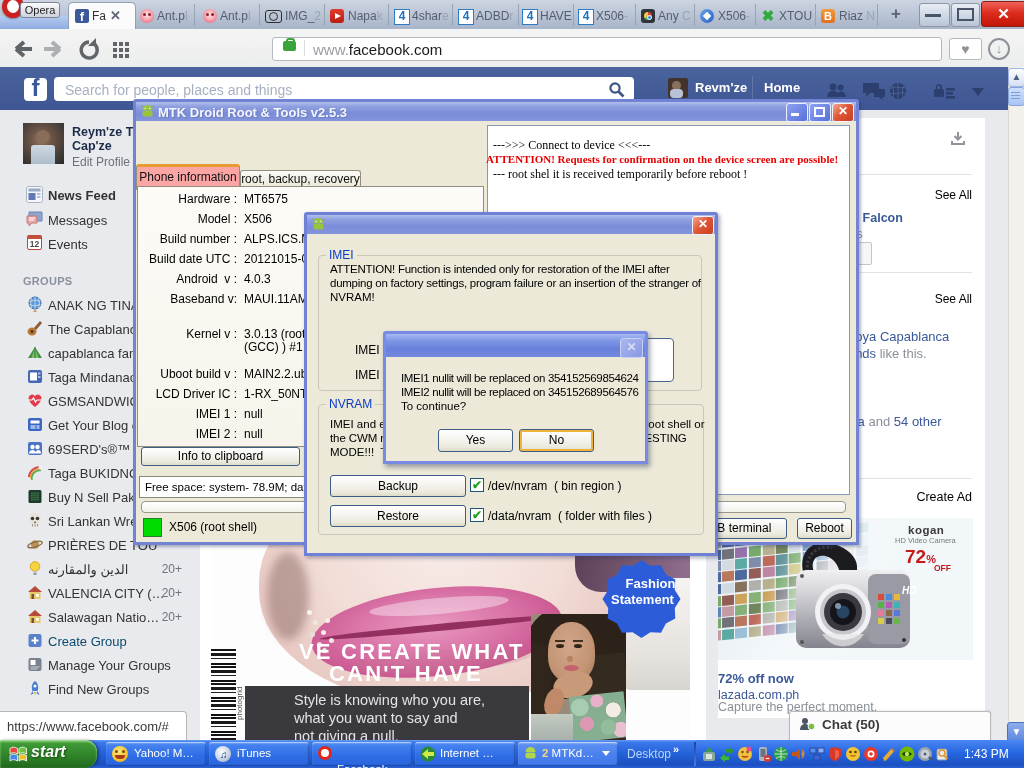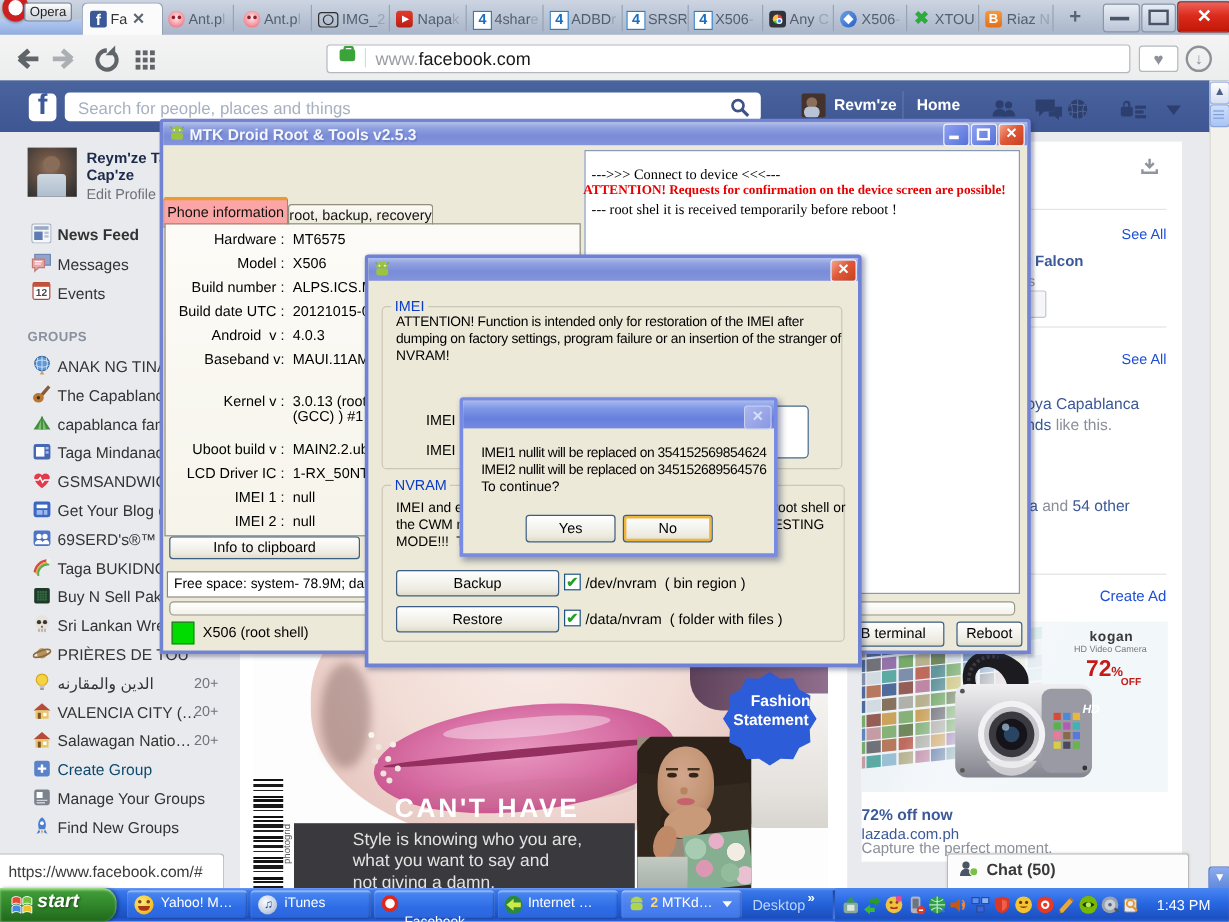--- a/index.html
+++ b/index.html
@@ -1,21 +1,21 @@
 <!DOCTYPE html>
 <html><head><meta charset="utf-8"><title>fb</title><style>
 html,body{margin:0;padding:0;width:1024px;height:768px;overflow:hidden;background:#e9eaee;font-family:"Liberation Sans",sans-serif;}
 .a{position:absolute;}
 .xpbtn{position:absolute;background:linear-gradient(180deg,#ffffff 0%,#f4f3ee 45%,#eceade 80%,#dedbc8 100%);border:1px solid #3c5e84;border-radius:3px;color:#000;text-align:center;}
 .gb{position:absolute;border:1px solid #cbc7b8;border-radius:4px;}
 .gbl{position:absolute;color:#0a3cc8;font-size:12px;background:#ece9d8;padding:0 3px;}
 .chk{position:absolute;width:12px;height:12px;background:#fff;border:1px solid #1d5281;font-size:12px;line-height:12px;color:#21a121;font-weight:bold;text-align:center;}
 .tl{position:absolute;white-space:pre;}
 .serif{font-family:"Liberation Serif",serif;}
-.see{color:#1d4ed8;font-size:12px;}
+.see{color:#000000;font-size:12px;}
 .blue{color:#3b5998;}
 .gray{color:#8a8f99;}
 .div{position:absolute;height:1px;background:#e2e3e8;}
 .ott{position:absolute;top:9px;font-size:12px;color:#555e6e;white-space:nowrap;overflow:hidden;}
 .ti{position:absolute;top:9px;width:14px;height:14px;}
 .tb{background:linear-gradient(180deg,#74a5f6 0%,#4583f0 12%,#2e6ce6 60%,#2a64da 100%);border-radius:3px;box-shadow:inset 0 1px 1px rgba(255,255,255,.5),inset -1px -1px 1px rgba(10,40,120,.5);}
 .tbt{font-size:11.5px;color:#fff;white-space:nowrap;}
 </style></head><body>
 
 <div class="a" style="left:0;top:0;width:1024px;height:29px;background:linear-gradient(180deg,#cdd5e2 0%,#b6c1d2 60%,#a9b5c9 100%);border-bottom:1px solid #8c99b0;"></div>
@@ -52,21 +52,21 @@
 <div class="a" style="left:269px;top:12px;width:7px;height:7px;border:1.5px solid #2e2e2e;border-radius:50%;"></div>
 <div class="ott" style="left:285px;width:37px;">IMG_<span style="color:#9aa3b2;">2</span></div>
 <div class="ti" style="left:330px;background:linear-gradient(#e33b2e,#b81f14);border-radius:3px;"></div>
 <div class="a" style="left:335px;top:12.5px;width:0;height:0;border-left:6px solid #fff;border-top:3.5px solid transparent;border-bottom:3.5px solid transparent;"></div>
 <div class="ott" style="left:348px;width:38px;">Napa<span style="color:#9aa3b2;">k</span></div>
 <div class="ti" style="left:394px;background:#fff;border:1px solid #2d7dc4;color:#1a6fc0;font-weight:bold;font-size:12px;text-align:center;line-height:13px;">4</div>
 <div class="ott" style="left:412px;width:38px;">4shar<span style="color:#9aa3b2;">e</span></div>
 <div class="ti" style="left:458px;background:#fff;border:1px solid #2d7dc4;color:#1a6fc0;font-weight:bold;font-size:12px;text-align:center;line-height:13px;">4</div>
 <div class="ott" style="left:476px;width:40px;">ADBD<span style="color:#9aa3b2;">r</span></div>
 <div class="ti" style="left:522px;background:#fff;border:1px solid #2d7dc4;color:#1a6fc0;font-weight:bold;font-size:12px;text-align:center;line-height:13px;">4</div>
-<div class="ott" style="left:540px;width:32px;">SRSR</div>
+<div class="ott" style="left:540px;width:32px;">HAVE</div>
 <div class="ti" style="left:578px;background:#fff;border:1px solid #2d7dc4;color:#1a6fc0;font-weight:bold;font-size:12px;text-align:center;line-height:13px;">4</div>
 <div class="ott" style="left:596px;width:37px;">X506<span style="color:#9aa3b2;">-</span></div>
 <div class="ti" style="left:641px;background:#30353a;border-radius:3px;"></div>
 <div class="a" style="left:644px;top:12px;width:8px;height:8px;border-radius:50%;background:conic-gradient(#e64040 0 33%,#3cba54 33% 66%,#f6c344 66% 100%);"></div>
 <div class="a" style="left:646.5px;top:14.5px;width:3px;height:3px;border-radius:50%;background:#4285f4;border:1px solid #fff;"></div>
 <div class="ott" style="left:658px;width:34px;">Any <span style="color:#9aa3b2;">C</span></div>
 <div class="ti" style="left:700px;border-radius:50%;background:linear-gradient(135deg,#6aa2e8,#2b5fc4);"></div>
 <div class="a" style="left:704px;top:13px;width:6px;height:6px;background:#fff;transform:rotate(45deg);"></div>
 <div class="ott" style="left:718px;width:36px;">X506<span style="color:#9aa3b2;">-</span></div>
 <div class="ti" style="left:761px;color:#2faa3c;font-weight:bold;font-size:15px;line-height:14px;text-align:center;">✖</div>
@@ -493,25 +493,26 @@
 <div id="photo" class="a" style="left:211px;top:544px;width:479px;height:196px;overflow:hidden;background:#fdfdfd;">
 <div class="a" style="left:48px;top:-75px;width:368px;height:235px;border-radius:48%;background:radial-gradient(ellipse at 50% 30%,#f8ece8 0%,#f2dcd6 48%,#e8c8c2 78%,#dab2ac 96%);"></div>
 <div class="a" style="left:56px;top:8px;width:42px;height:88px;border-radius:50%;background:rgba(120,85,82,.42);filter:blur(4px);"></div>
 <div class="a" style="left:100px;top:44px;width:252px;height:88px;border-radius:50%;transform:rotate(-6deg);background:radial-gradient(ellipse at 48% 42%,#e898c0 0%,#da74a8 42%,#c24a84 85%,#b03c74 100%);"></div>
 <div class="a" style="left:108px;top:80px;width:238px;height:7px;border-radius:50%;transform:rotate(-5.5deg);background:#93305f;"></div>
 <div class="a" style="left:158px;top:54px;width:140px;height:16px;border-radius:50%;transform:rotate(-5deg);background:rgba(255,255,255,.4);"></div>
 <div class="a" style="left:140px;top:106px;width:180px;height:22px;border-radius:50%;transform:rotate(-4deg);background:rgba(190,120,140,.22);"></div>
 <div class="a" style="left:96px;top:66px;width:5px;height:5px;border-radius:50%;background:#f8f4ee;box-shadow:6px 10px #eee8e0,14px 20px #f2ece4,3px 22px #e8e0d8,18px 8px #f4eee6,10px 32px #ece4dc,22px 28px #f0e8e0,15px 38px #ece6de;"></div>
 <div class="a" style="left:364px;top:0;width:115px;height:48px;background:linear-gradient(100deg,#5c4058 0%,#7a5a74 55%,#927090 100%);border-radius:0 0 0 26px;"></div>
 <div class="a" style="left:409px;top:34px;width:70px;height:112px;background:linear-gradient(180deg,#f5f3f1 0%,#e6e2de 70%,#d8d4d0 100%);border-radius:22px 0 0 10px;"></div>
+<div class="a" style="left:88px;top:95px;font-size:22px;font-weight:bold;color:#fff;letter-spacing:2.2px;">VE CREATE WHAT</div>
 <div class="a" style="left:118px;top:117px;font-size:22px;font-weight:bold;color:#fff;letter-spacing:2.2px;">CAN'T HAVE</div>
 <div class="a" style="left:34px;top:142px;width:284px;height:54px;background:#3a393d;"></div>
 <div class="a" style="left:83px;top:148px;font-size:14.5px;color:#e3e3e3;">Style is knowing who you are,</div>
 <div class="a" style="left:83px;top:166px;font-size:14.5px;color:#e3e3e3;">what you want to say and</div>
-<div class="a" style="left:83px;top:184px;font-size:14.5px;color:#e3e3e3;">not giving a damn.</div>
+<div class="a" style="left:83px;top:184px;font-size:14.5px;color:#e3e3e3;">not giving a null.</div>
 <div class="a" style="left:320px;top:70px;width:95px;height:126px;overflow:hidden;background:#9a8a7a;">
  <div class="a" style="left:-6px;top:-10px;width:107px;height:95px;border-radius:45% 45% 30% 30%;background:#2c221a;"></div>
  <div class="a" style="left:58px;top:40px;width:40px;height:90px;background:#352a20;transform:rotate(-6deg);"></div>
  <div class="a" style="left:-12px;top:30px;width:30px;height:100px;background:#30261c;transform:rotate(8deg);"></div>
  <div class="a" style="left:17px;top:8px;width:47px;height:60px;border-radius:48% 48% 42% 42%;background:radial-gradient(ellipse at 45% 40%,#d2a68c 0%,#c49676 58%,#aa7a5a 100%);"></div>
  <div class="a" style="left:25px;top:30px;width:8px;height:3.5px;border-radius:50%;background:#33241a;"></div>
  <div class="a" style="left:43px;top:30px;width:8px;height:3.5px;border-radius:50%;background:#33241a;"></div>
  <div class="a" style="left:24px;top:25.5px;width:10px;height:2px;background:#42301e;"></div>
  <div class="a" style="left:42px;top:25.5px;width:10px;height:2px;background:#42301e;"></div>
  <div class="a" style="left:36px;top:42px;width:6px;height:6px;border-radius:40%;background:#b8835f;"></div>

